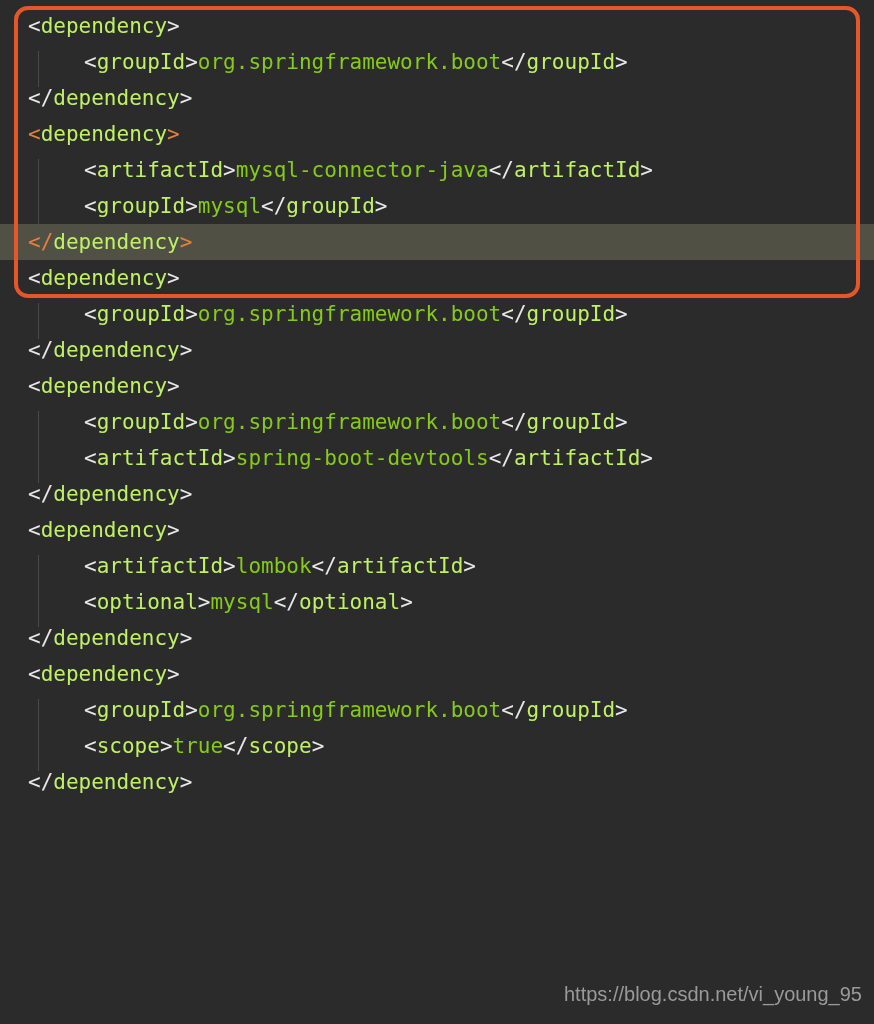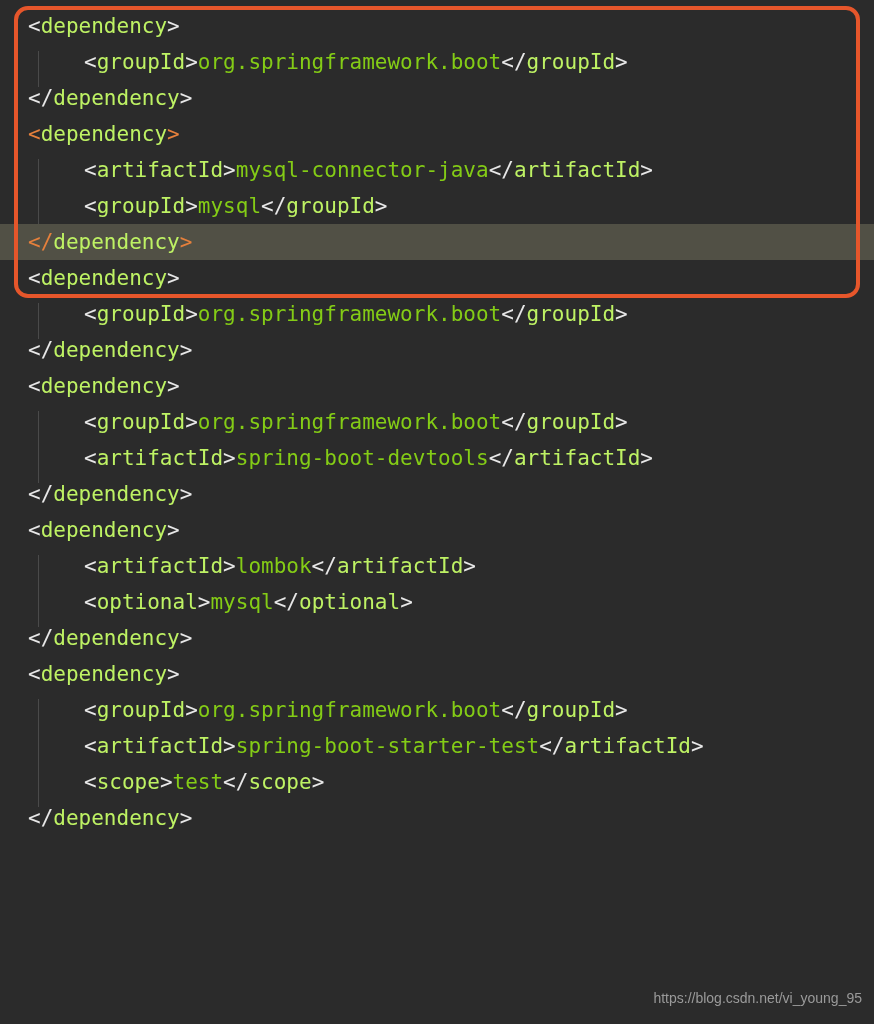--- a/index.html
+++ b/index.html
@@ -55,21 +55,21 @@
     border-radius: 14px;
     pointer-events: none;
     z-index: 5;
   }
   .watermark {
     position: absolute;
     right: 12px;
     bottom: 18px;
     color: #9a9a9a;
     font-family: Arial, sans-serif;
-    font-size: 14px;
+    font-size: 20px;
     margin-left: 36px;
   }
 </style>
 </head>
 <body>
 
 <div class="editor">
 
   <div class="box"></div>
 
@@ -91,19 +91,18 @@
   <div class="line"><span class="indent"></span><span class="br">&lt;</span><span class="tag">artifactId</span><span class="br">&gt;</span><span class="txt">spring-boot-devtools</span><span class="br">&lt;/</span><span class="tag">artifactId</span><span class="br">&gt;</span></div>
   <div class="line"><span class="br">&lt;/</span><span class="tag">dependency</span><span class="br">&gt;</span></div>
 
   <div class="line"><span class="br">&lt;</span><span class="tag">dependency</span><span class="br">&gt;</span></div>
   <div class="line"><span class="indent"></span><span class="br">&lt;</span><span class="tag">artifactId</span><span class="br">&gt;</span><span class="txt">lombok</span><span class="br">&lt;/</span><span class="tag">artifactId</span><span class="br">&gt;</span></div>
   <div class="line"><span class="indent"></span><span class="br">&lt;</span><span class="tag">optional</span><span class="br">&gt;</span><span class="txt">mysql</span><span class="br">&lt;/</span><span class="tag">optional</span><span class="br">&gt;</span></div>
   <div class="line"><span class="br">&lt;/</span><span class="tag">dependency</span><span class="br">&gt;</span></div>
 
   <div class="line"><span class="br">&lt;</span><span class="tag">dependency</span><span class="br">&gt;</span></div>
   <div class="line"><span class="indent"></span><span class="br">&lt;</span><span class="tag">groupId</span><span class="br">&gt;</span><span class="txt">org.springframework.boot</span><span class="br">&lt;/</span><span class="tag">groupId</span><span class="br">&gt;</span></div>
-  <div class="line"><span class="indent"></span><span class="br">&lt;</span><span class="tag">artifactId</span><span class="br">&gt;</span><span class="txt">spring-boot-starter-test</span><span class="br">&lt;/</span><span class="tag">artifactId</span><span class="br">&gt;</span></div>
-  <div class="line"><span class="indent"></span><span class="br">&lt;</span><span class="tag">scope</span><span class="br">&gt;</span><span class="txt">test</span><span class="br">&lt;/</span><span class="tag">scope</span><span class="br">&gt;</span></div>
+  <div class="line"><span class="indent"></span><span class="br">&lt;</span><span class="tag">scope</span><span class="br">&gt;</span><span class="txt">true</span><span class="br">&lt;/</span><span class="tag">scope</span><span class="br">&gt;</span></div>
   <div class="line"><span class="br">&lt;/</span><span class="tag">dependency</span><span class="br">&gt;</span></div>
 
 </div>
 
 <div class="watermark">https://blog.csdn.net/vi_young_95</div>
 
 </body></html>

